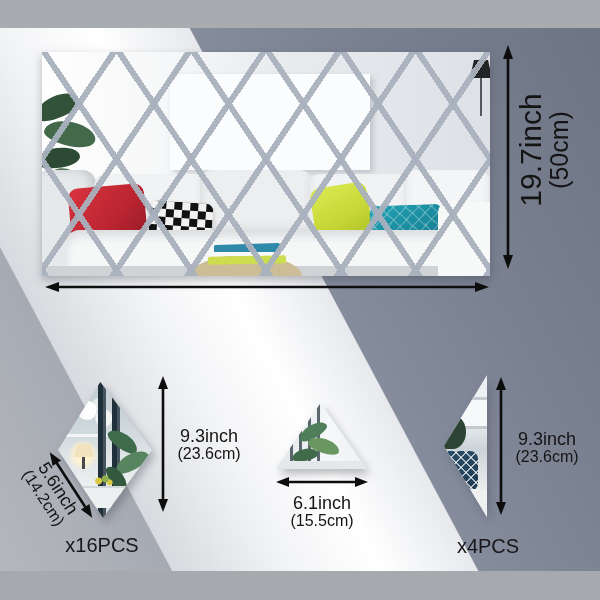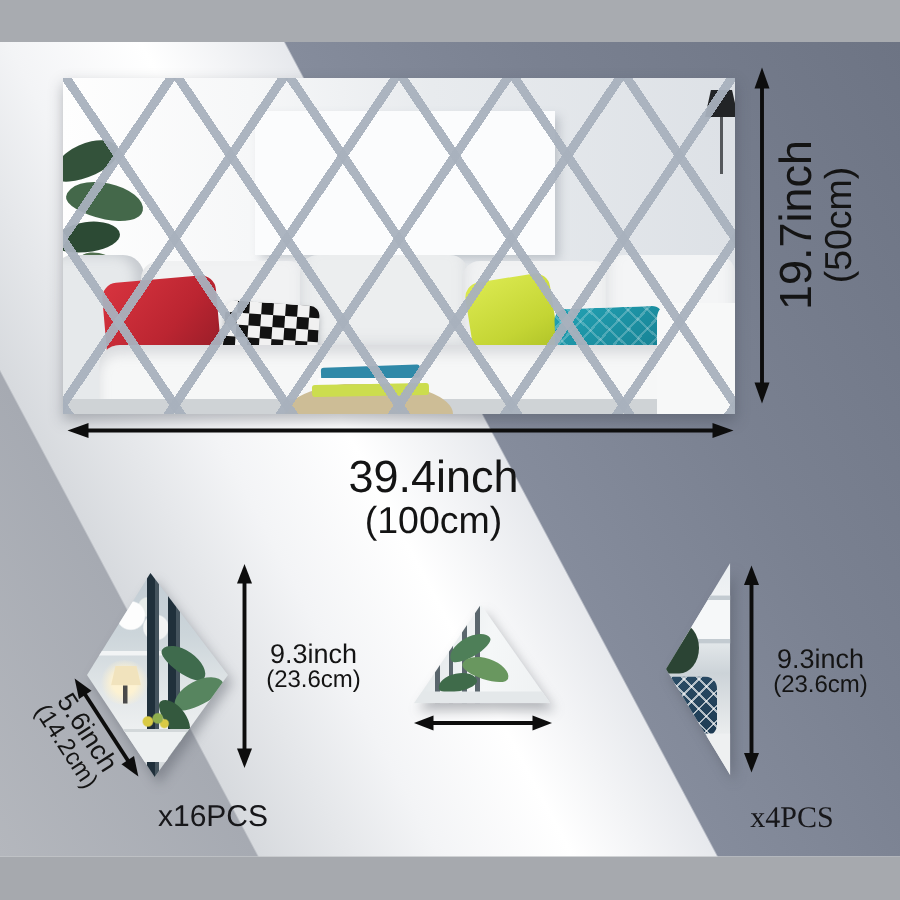--- a/index.html
+++ b/index.html
@@ -133,24 +133,24 @@
   .lbl .inch-lg{font-size:30px;}
   .lbl .cm-lg{font-size:25px;}
   .lbl .inch-sm{font-size:18px;}
   .lbl .cm-sm{font-size:16px;}
   .lbl-main-width{left:289px;top:303px;transform:translateX(-50%);}
   .lbl-main-height{left:544px;top:150px;transform:translate(-50%,-50%) rotate(-90deg);}
   .lbl-rhombus-h{left:209px;top:445px;transform:translate(-50%,-50%);}
   .lbl-rhombus-w{left:51px;top:493px;transform:translate(-50%,-50%) rotate(57deg);}
   .lbl-tri-w{left:322px;top:512px;transform:translate(-50%,-50%);}
   .lbl-half-h{left:547px;top:448px;transform:translate(-50%,-50%);}
-  .count{position:absolute;font-size:20px;color:#17171a;transform:translate(-50%,-50%);white-space:nowrap;margin-left:40px;}
+  .count{position:absolute;font-size:20px;color:#17171a;transform:translate(-50%,-50%);white-space:nowrap;}
   .count-rhombus{left:102px;top:545px;}
   .count-tri{left:322px;top:546px;}
-  .count-half{left:488px;top:546px;font-family:Liberation Serif, serif;}
+  .count-half{left:488px;top:546px;}
 </style>
 </head>
 <body>
 
 <div class="stage">
 
   <div class="bar-top"></div>
   <div class="backdrop"></div>
   <div class="bar-bottom"></div>
 
@@ -244,36 +244,36 @@
     <line x1="12" y1="8" x2="82" y2="8"></line>
     <polygon points="1,8 14,3 14,13"></polygon>
     <polygon points="93,8 80,3 80,13"></polygon>
   </svg>
   <svg class="arrow" style="left:493px;top:376px;" width="16" height="140" viewBox="0 0 16 140">
     <line x1="8" y1="13" x2="8" y2="127"></line>
     <polygon points="8,1 3,14 13,14"></polygon>
     <polygon points="8,139 3,126 13,126"></polygon>
   </svg>
 
-  <div class="lbl lbl-main-width">
-    <div class="inch-lg">39.4inch</div>
-    <div class="cm-lg">(100cm)</div>
-  </div>
   <div class="lbl lbl-main-height">
     <div class="inch-lg">19.7inch</div>
     <div class="cm-lg">(50cm)</div>
   </div>
   <div class="lbl lbl-rhombus-h">
     <div class="inch-sm">9.3inch</div>
     <div class="cm-sm">(23.6cm)</div>
   </div>
   <div class="lbl lbl-rhombus-w">
     <div class="inch-sm">5.6inch</div>
     <div class="cm-sm">(14.2cm)</div>
   </div>
+  <div class="lbl lbl-tri-w">
+    <div class="inch-sm">6.1inch</div>
+    <div class="cm-sm">(15.5cm)</div>
+  </div>
   <div class="lbl lbl-half-h">
     <div class="inch-sm">9.3inch</div>
     <div class="cm-sm">(23.6cm)</div>
   </div>
 
   <div class="count count-rhombus">x16PCS</div>
   <div class="count count-half">x4PCS</div>
 
 </div>
 

